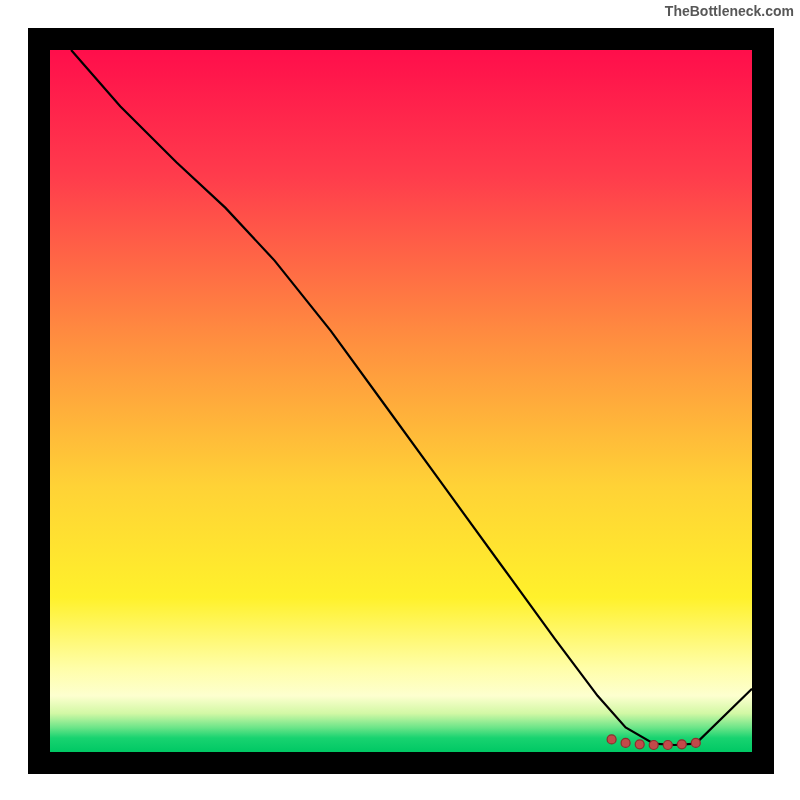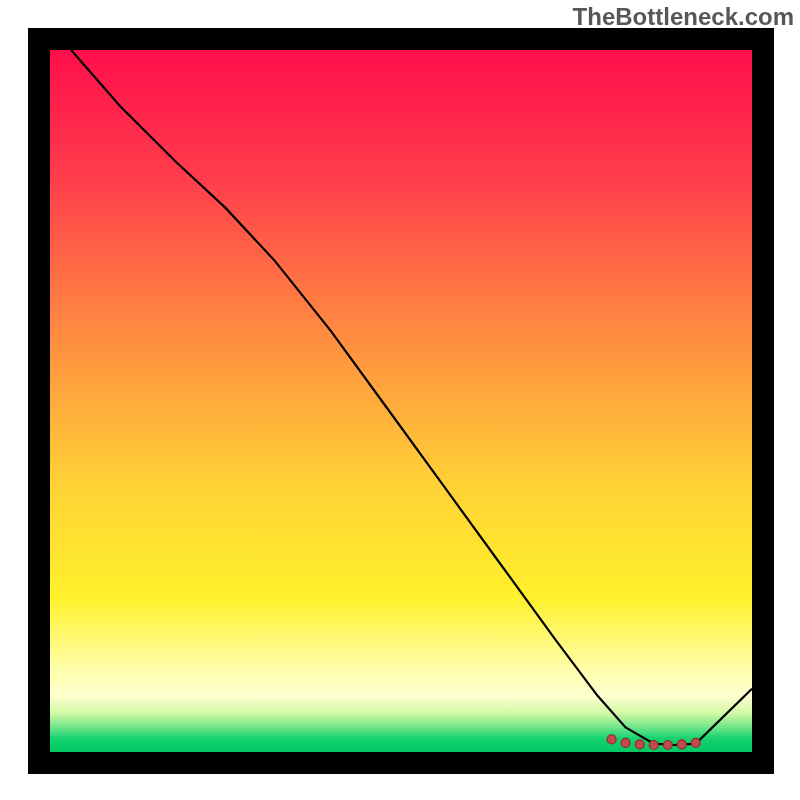--- a/index.html
+++ b/index.html
@@ -13,21 +13,21 @@
   }
   .chart-wrap {
     position: relative;
     width: 800px;
     height: 800px;
   }
   .watermark {
     position: absolute;
     top: 3px;
     right: 6px;
-    font-size: 24px;
+    font-size: 14px;
     font-weight: bold;
     color: #575757;
     user-select: none;
   }
   .plot {
     position: absolute;
     left: 28px;
     top: 28px;
     width: 746px;
     height: 746px;

